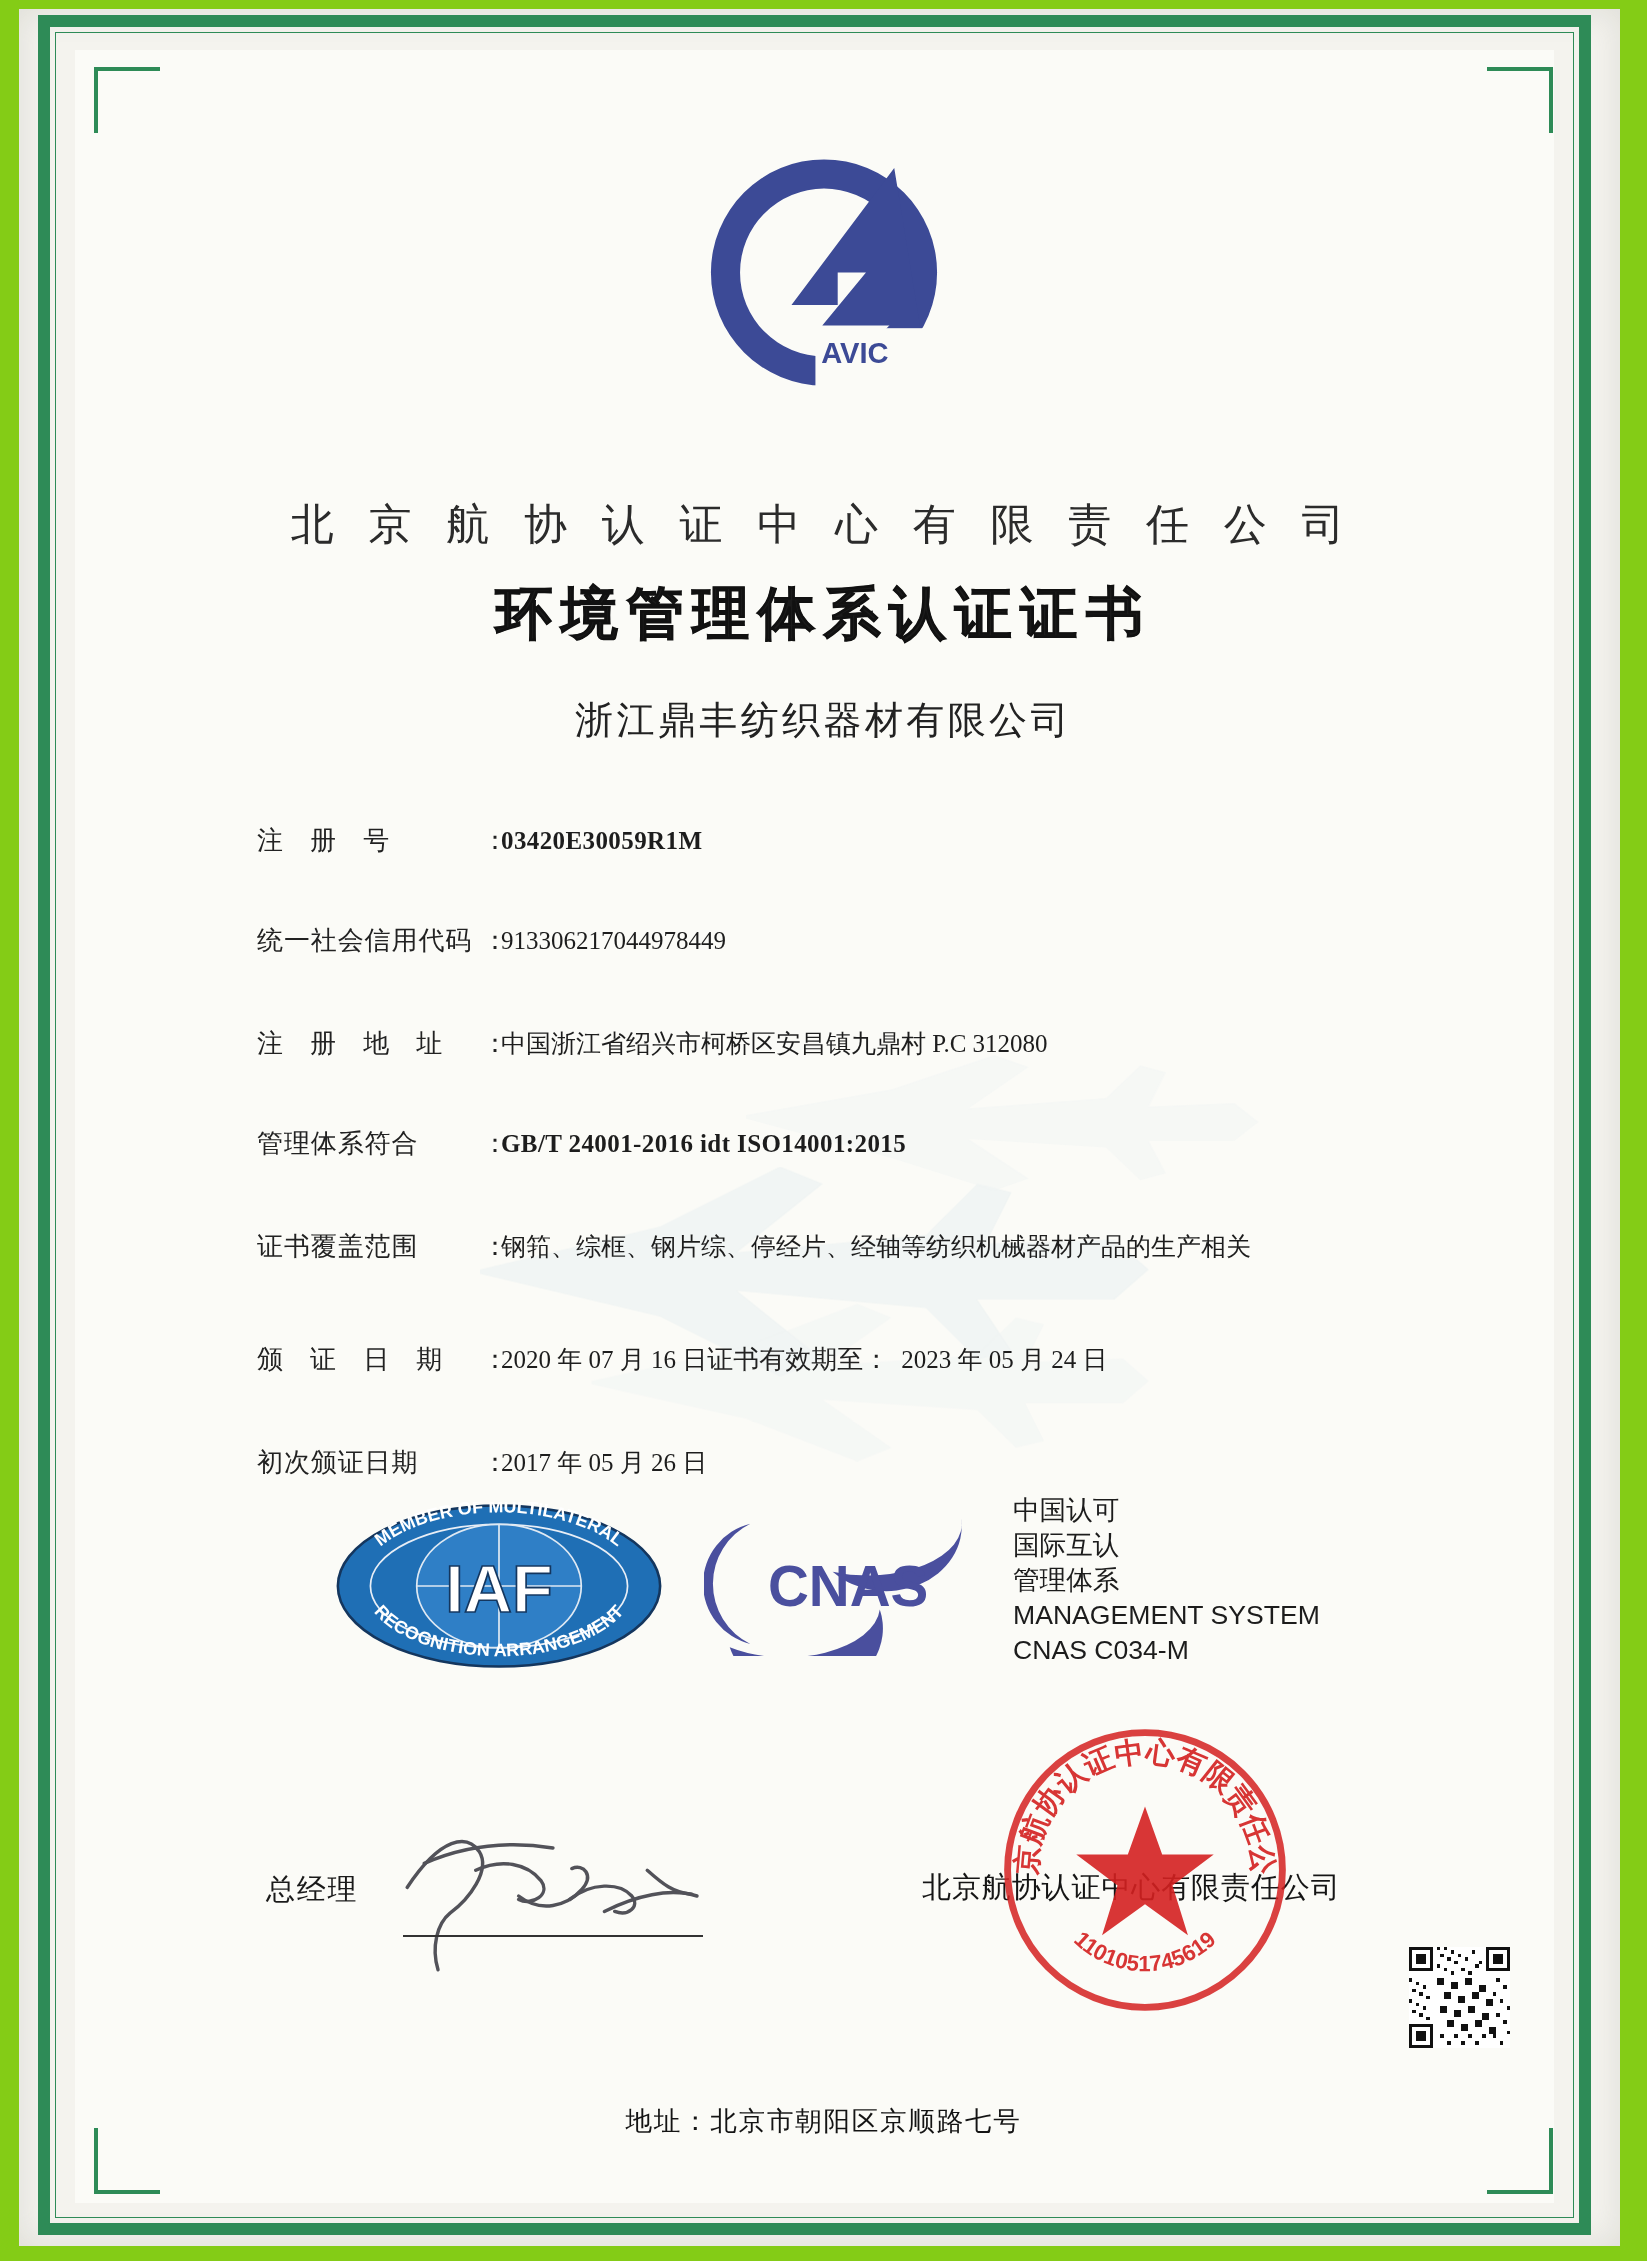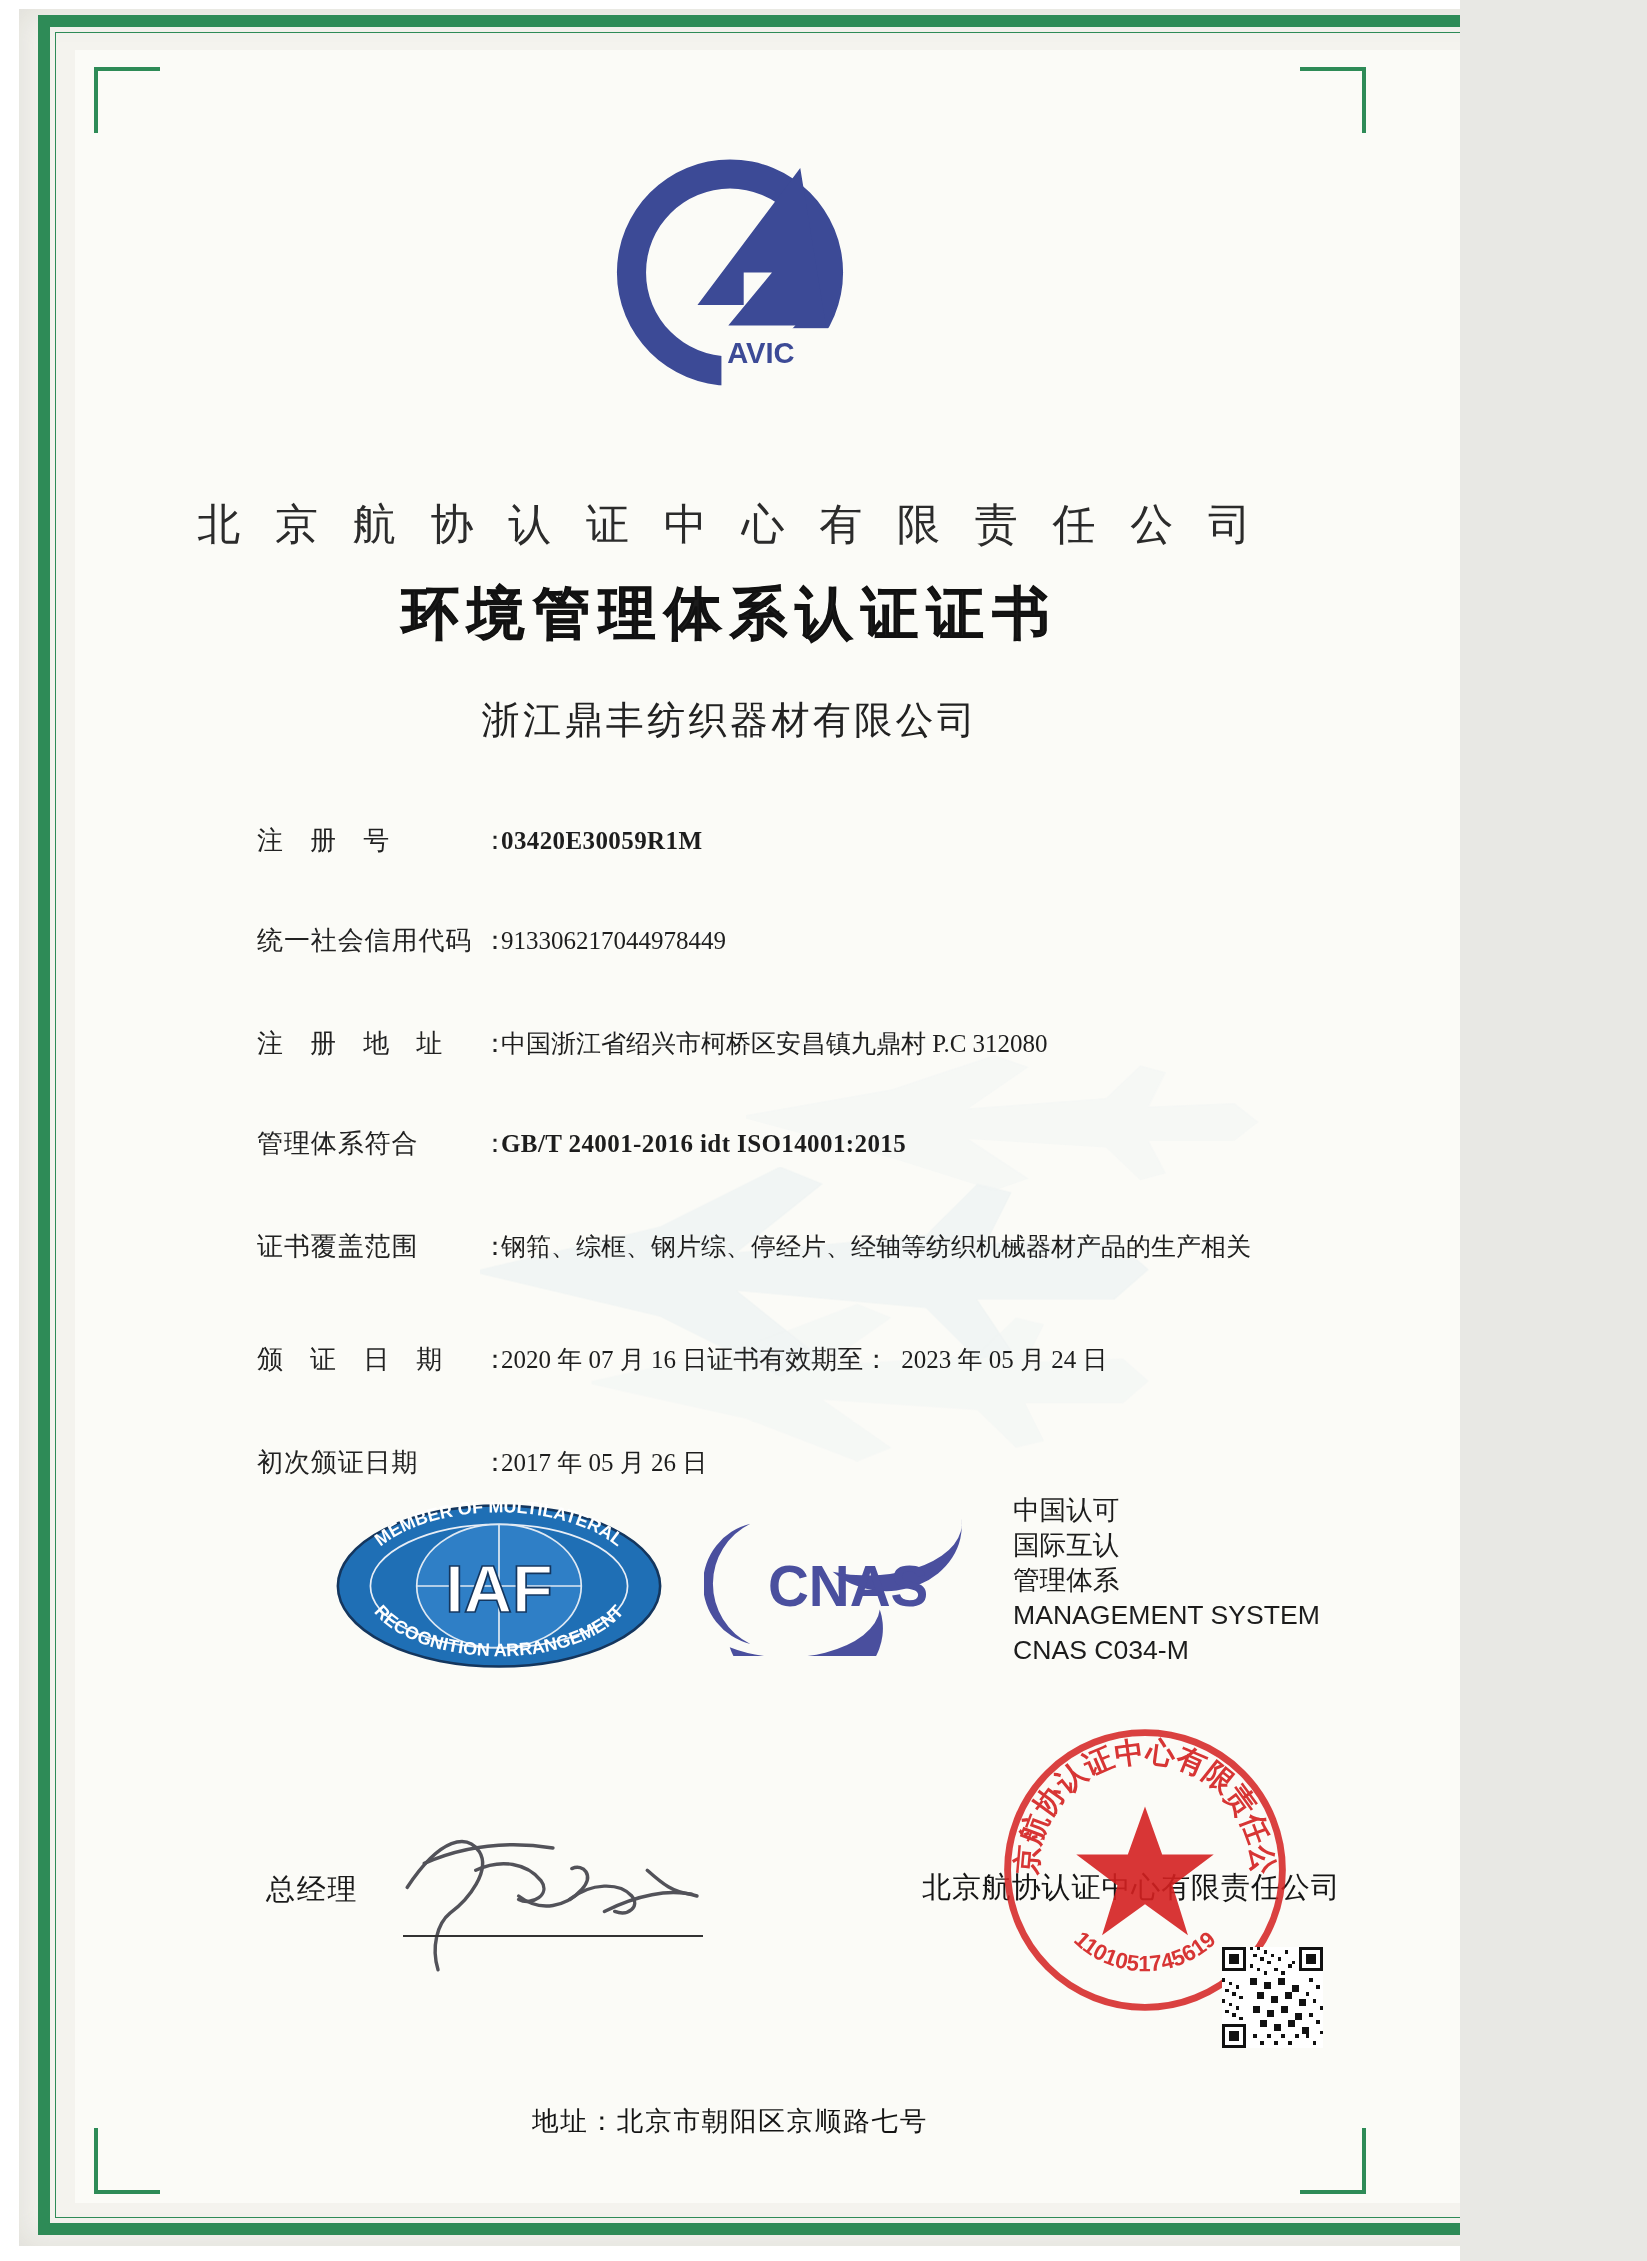--- a/index.html
+++ b/index.html
@@ -5,23 +5,23 @@
   html, body {
     margin: 0;
     padding: 0;
     background: #e8e8e4;
   }
   body {
     font-family: "Liberation Serif", serif;
   }
   .page {
     position: relative;
-    width: 1460px;
+    width: 1647px;
     height: 2261px;
-    background: #ffffff;
+    background: #84cc16;
     overflow: hidden;
   }
   
   .paper {
     position: absolute;
     left: 19px;
     top: 8.6px;
     width: 1601px;
     height: 2237px;
     background: #f4f3ee;

